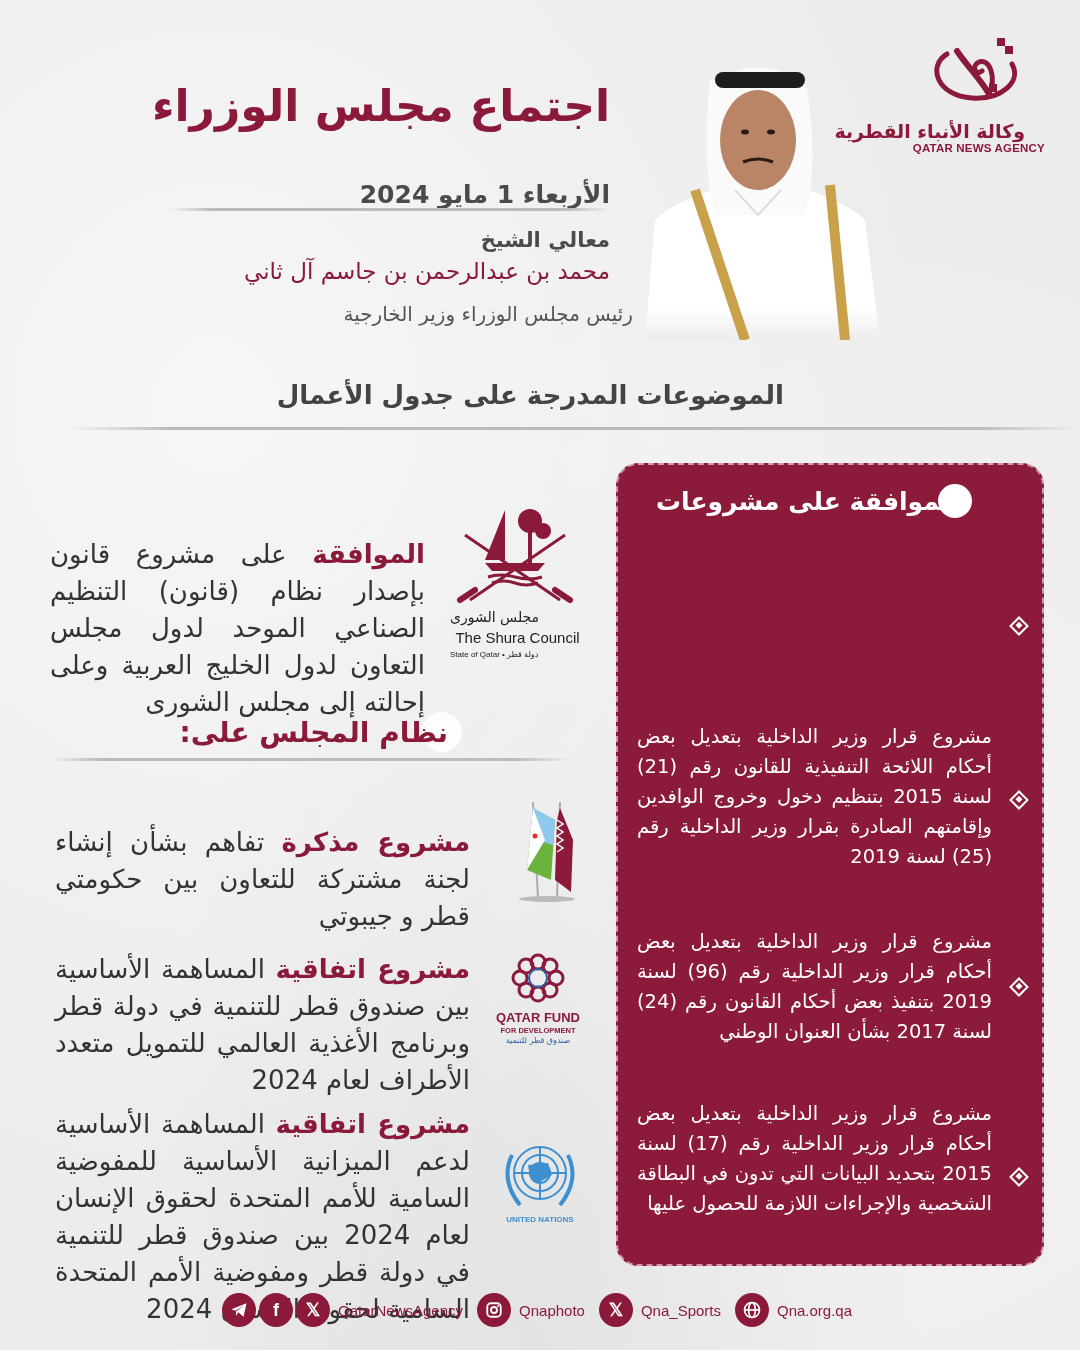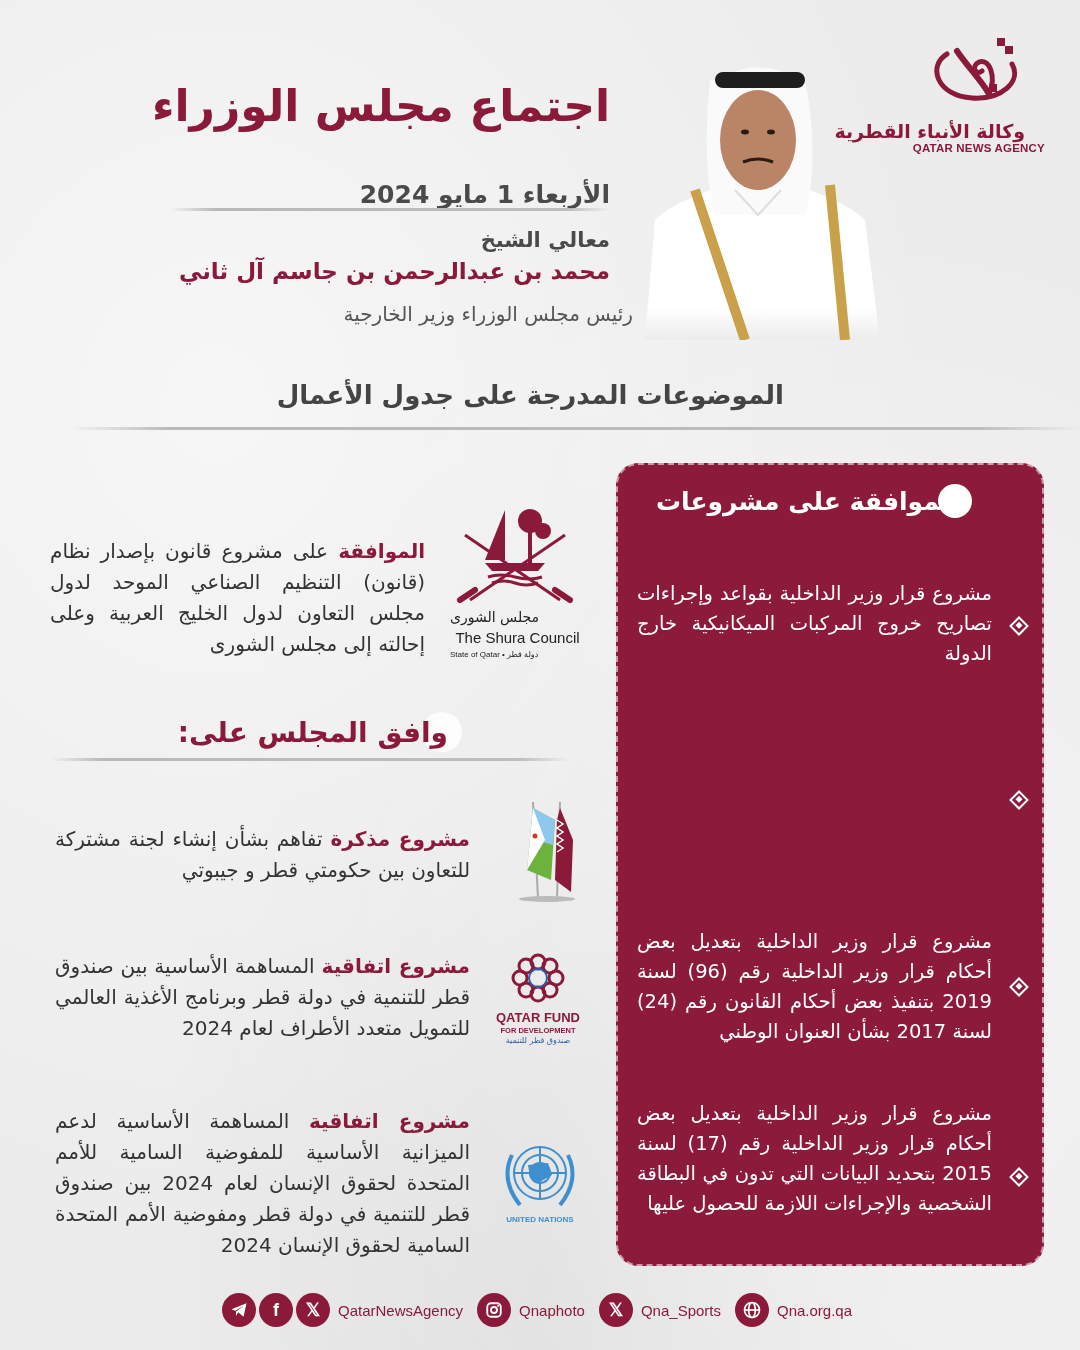--- a/index.html
+++ b/index.html
@@ -22,21 +22,21 @@
   #logo svg { position: absolute; left: 22px; top: 0; }
   #logo .logo-ar { position: absolute; right: 30px; top: 84px; font-size: 19px; font-weight: bold; color: #8b1a3a; direction: rtl; white-space: nowrap; }
   #logo .logo-en { position: absolute; right: 10px; top: 106px; font-size: 11.5px; font-weight: bold; color: #8b1a3a; letter-spacing: 0.2px; white-space: nowrap; font-family: "Liberation Sans", sans-serif; }
 
   
   #title { right: 470px; top: 80px; font-size: 44px; font-weight: bold; color: #8b1a3a; white-space: nowrap; }
   #date { right: 470px; top: 150px; font-size: 25px; font-weight: bold; color: #4a4a4a; white-space: nowrap; margin-top: 30px; }
   .divider { height: 3px; background: linear-gradient(90deg, rgba(180,180,180,0), #b9b9b9 10%, #bdbdbd 90%, rgba(180,180,180,0)); }
   #div1 { left: 170px; top: 208px; width: 440px; }
   #honorific { right: 470px; top: 228px; font-size: 21px; font-weight: bold; color: #4a4a4a; white-space: nowrap; }
-  #pm-name { right: 470px; top: 258px; font-size: 23px; font-weight: bold; color: #8b1a3a; white-space: nowrap; }
+  #pm-name { right: 470px; top: 258px; font-size: 23px; font-weight: normal; color: #8b1a3a; white-space: nowrap; }
   #pm-title { right: 447px; top: 302px; font-size: 20px; color: #555; white-space: nowrap; }
 
   
   #portrait { left: 635px; top: 40px; width: 245px; height: 300px; overflow: hidden; }
 
   
   #agenda-heading { right: 296px; top: 380px; font-size: 26px; font-weight: bold; color: #444; white-space: nowrap; }
   #div2 { left: 70px; top: 427px; width: 1010px; }
 
   
@@ -47,21 +47,21 @@
     border: 2px dashed rgba(255,255,255,0.55);
     color: #fff;
   }
   #panel-title { position: absolute; right: 70px; top: 18px; font-size: 25px; font-weight: bold; line-height: 38px; text-align: right; direction: rtl; white-space: nowrap; }
   #panel-title .circle-dot { display: inline-block; width: 34px; height: 34px; border-radius: 50%; background: #fff; vertical-align: middle; margin-left: -20px; position: relative; top: -2px; }
   .p-item { position: absolute; right: 50px; width: 355px; font-size: 19.5px; line-height: 30px; direction: rtl; text-align: justify; text-align-last: right; }
   .p-bullet { position: absolute; right: 16px; width: 14px; height: 14px; border: 2.5px solid #fff; transform: rotate(45deg); }
   .p-bullet::after { content: ""; position: absolute; left: 2px; top: 2px; width: 5px; height: 5px; background: #fff; }
 
   
-  .l-text { position: absolute; right: 610px; direction: rtl; text-align: justify; text-align-last: right; font-size: 20px; line-height: 31px; color: #333; }
+  .l-text { position: absolute; right: 610px; direction: rtl; text-align: justify; text-align-last: right; font-size: 26px; line-height: 37px; color: #333; }
   .l-text .hl { color: #8b1a3a; font-weight: bold; }
   #shura-text { right: 655px; top: 536px; width: 375px; }
   #approved-heading { right: 632px; top: 716px; font-size: 28px; font-weight: bold; color: #8b1a3a; white-space: nowrap; }
   #approved-heading .bubble { position: absolute; right: -14px; top: -4px; width: 40px; height: 40px; border-radius: 50%; background: rgba(255,255,255,0.85); z-index: -1; }
   #div3 { left: 50px; top: 758px; width: 520px; }
   #item-djibouti { top: 824px; width: 415px; }
   #item-qfund { top: 951px; width: 415px; }
   #item-un { top: 1106px; width: 415px; }
 
   
@@ -137,23 +137,23 @@
 <div id="pm-title" class="abs rtl">رئيس مجلس الوزراء وزير الخارجية</div>
 
 <div id="agenda-heading" class="abs rtl">الموضوعات المدرجة على جدول الأعمال</div>
 <div id="div2" class="abs divider"></div>
 
 <div id="panel" class="abs">
   <div id="panel-title">
     <div><span class="circle-dot"></span><span>الموافقة على مشروعات</span></div>
   </div>
 
-  <div class="p-item" style="top:114px;">مشروع قرار وزير الداخلية بقواعد وإجراءات تصاريح خروج المركبات الميكانيكية خارج الدولة</div>
   <div class="p-bullet" style="top:154px;"></div>
 
+  <div class="p-item" style="top:257px;">مشروع قرار وزير الداخلية بتعديل بعض أحكام اللائحة التنفيذية للقانون رقم (21) لسنة 2015 بتنظيم دخول وخروج الوافدين وإقامتهم الصادرة بقرار وزير الداخلية رقم (25) لسنة 2019</div>
   <div class="p-bullet" style="top:328px;"></div>
 
   <div class="p-item" style="top:462px;">مشروع قرار وزير الداخلية بتعديل بعض أحكام قرار وزير الداخلية رقم (96) لسنة 2019 بتنفيذ بعض أحكام القانون رقم (24) لسنة 2017 بشأن العنوان الوطني</div>
   <div class="p-bullet" style="top:515px;"></div>
 
   <div class="p-item" style="top:634px;">مشروع قرار وزير الداخلية بتعديل بعض أحكام قرار وزير الداخلية رقم (17) لسنة 2015 بتحديد البيانات التي تدون في البطاقة الشخصية والإجراءات اللازمة للحصول عليها</div>
   <div class="p-bullet" style="top:705px;"></div>
 </div>
 
 <div id="shura-logo" class="abs">
@@ -169,21 +169,21 @@
     <circle cx="93" cy="26" r="8" fill="#8b1a3a"></circle>
     <path d="M38 72 Q 50 68 65 72 T 92 72" stroke="#8b1a3a" stroke-width="3" fill="none"></path>
     <path d="M42 78 Q 54 74 65 78 T 88 78" stroke="#8b1a3a" stroke-width="3" fill="none"></path>
   </svg>
   <div class="sl-ar">مجلس الشورى</div>
   <div class="sl-en">The Shura Council</div>
   <div class="sl-state">State of Qatar • دولة قطر</div>
 </div>
 <div id="shura-text" class="l-text"><span class="hl">الموافقة</span><span> على مشروع قانون بإصدار نظام (قانون) التنظيم الصناعي الموحد لدول مجلس التعاون لدول الخليج العربية وعلى إحالته إلى مجلس الشورى</span></div>
 
-<div id="approved-heading" class="abs rtl"><span class="bubble"></span><span>وافق المجلس على:</span></div>
+<div id="approved-heading" class="abs rtl"><span class="bubble"></span><span>نظام المجلس على:</span></div>
 <div id="div3" class="abs divider"></div>
 
 <div id="flags" class="abs">
   <svg width="80" height="105" viewBox="0 0 80 105">
     <line x1="28" y1="2" x2="33" y2="98" stroke="#aaa" stroke-width="2"></line>
     <line x1="55" y1="2" x2="52" y2="98" stroke="#aaa" stroke-width="2"></line>
     <path d="M28 8 L50 20 L46 80 L22 70 Z" fill="#6cb33e"></path>
     <path d="M28 8 L50 20 L48 45 L25 38 Z" fill="#8ec8ec"></path>
     <path d="M28 8 L40 40 L22 70 Z" fill="#fff"></path>
     <circle cx="30" cy="36" r="2.5" fill="#d32"></circle>

